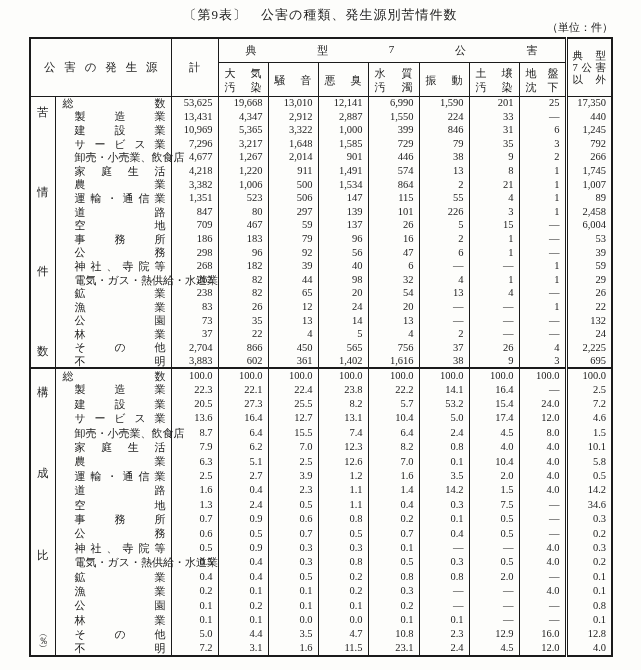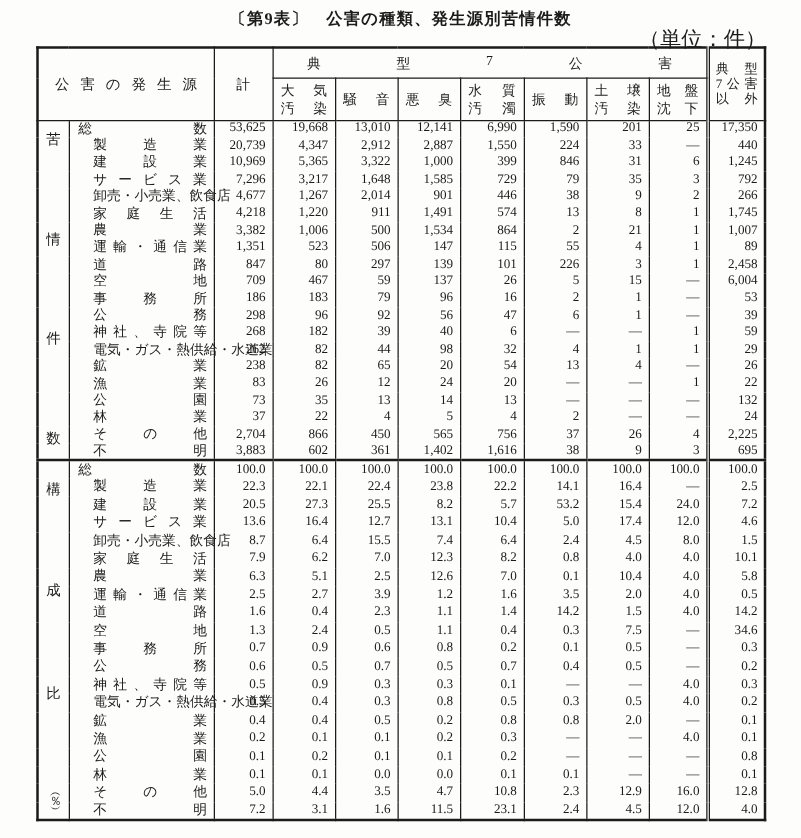--- a/index.html
+++ b/index.html
@@ -3,24 +3,24 @@
 <meta charset="utf-8">
 <style>
   html,body{margin:0;padding:0;}
   body{
     width:641px;height:670px;background:#fdfdfb;color:#1b1b1b;
     font-family:"Liberation Serif","DejaVu Serif",serif;
     position:relative;overflow:hidden;
   }
   .title{
     position:absolute;top:6px;left:0;width:641px;text-align:center;
-    font-weight:bold;font-size:13px;letter-spacing:1px;
+    font-weight:normal;font-size:13px;letter-spacing:1px;
   }
   .unit{
-    position:absolute;top:20px;right:28px;font-size:17px;
+    position:absolute;top:20px;right:28px;font-size:11px;
   }
   table.main{
     position:absolute;left:29px;top:37px;width:583px;
     border-collapse:collapse;table-layout:fixed;
     border:2px solid #1b1b1b;
   }
   col.c-block{width:25px}
   col.c-src{width:116px}
   col.c-total{width:47px}
   col.c-p1{width:50px}col.c-p2{width:50px}col.c-p3{width:50px}
@@ -204,21 +204,21 @@
         <td class="num other-col">17,350</td>
       </tr>
       <tr>
         <td class="rowlabel indent">
           <div class="char-spread lbl spreadflex">
             <span>製</span>
             <span>造</span>
             <span>業</span>
           </div>
         </td>
-        <td class="num">20,739</td>
+        <td class="num">13,431</td>
         <td class="num">4,347</td>
         <td class="num">2,912</td>
         <td class="num">2,887</td>
         <td class="num">1,550</td>
         <td class="num">224</td>
         <td class="num">33</td>
         <td class="num">—</td>
         <td class="num other-col">440</td>
       </tr>
       <tr>

